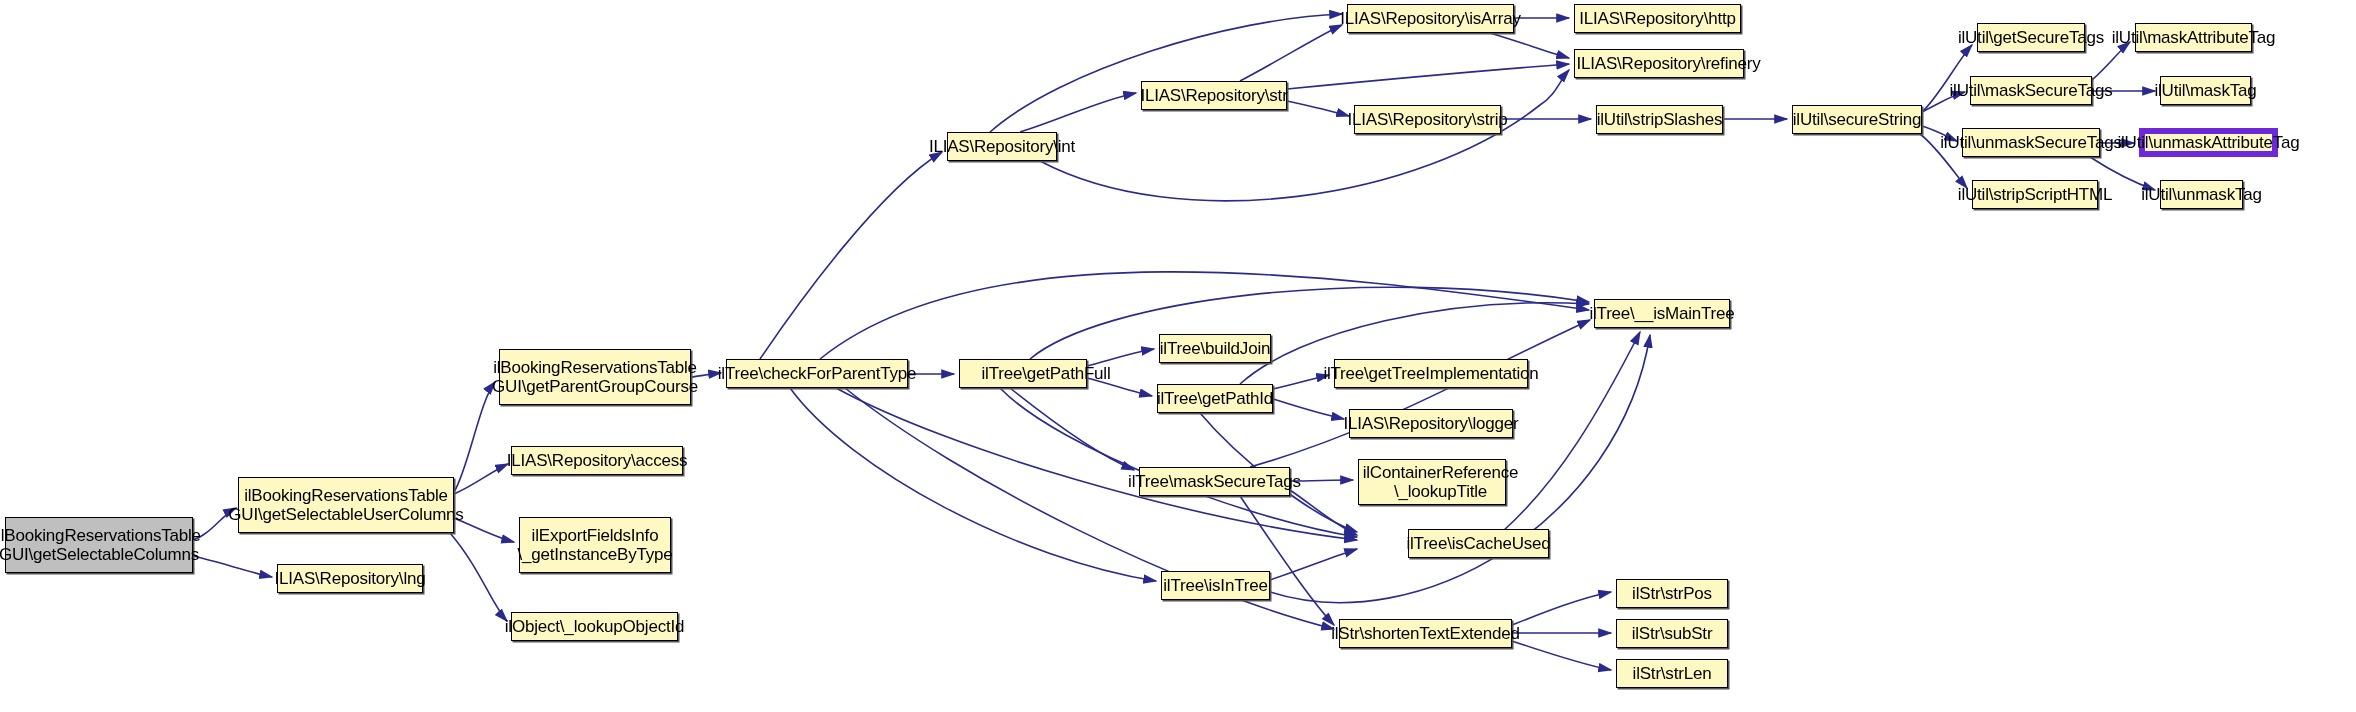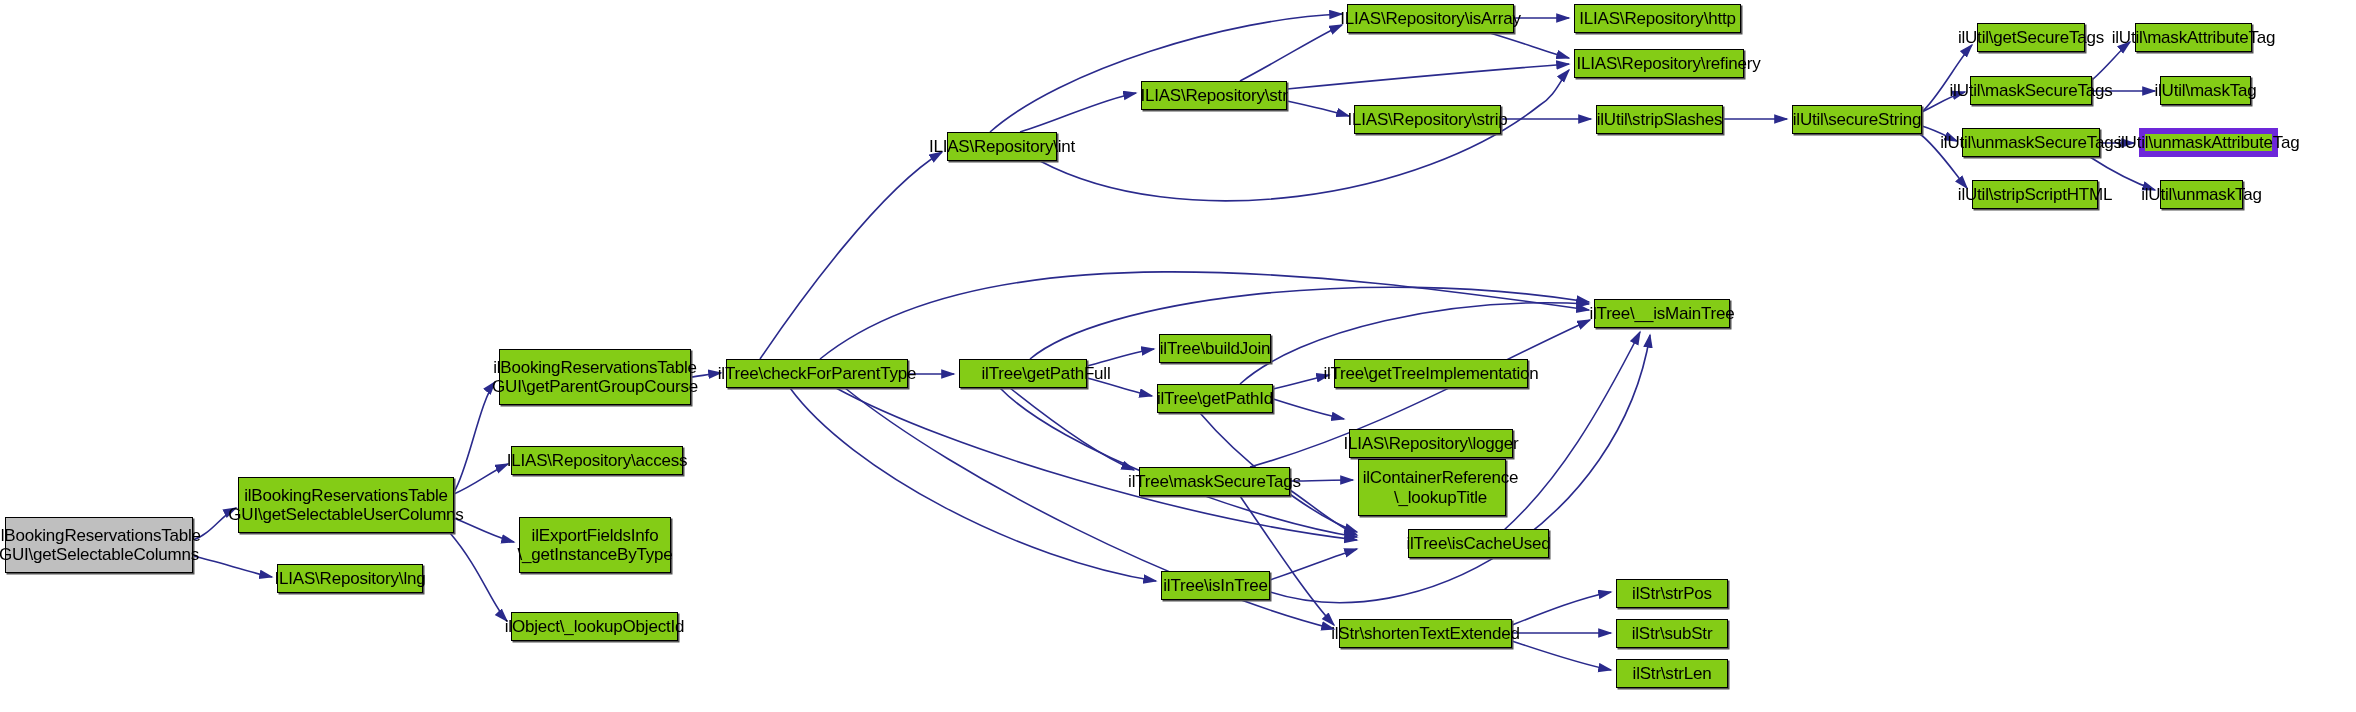--- a/index.html
+++ b/index.html
@@ -10,21 +10,21 @@
     height:712px;
     background:#ffffff;
     font-family:"Liberation Sans", sans-serif;
     overflow:hidden;
   }
   svg#edges{position:absolute;left:0;top:0;width:2356px;height:712px;pointer-events:none;}
   .node{
     position:absolute;
     box-sizing:border-box;
     border:1px solid #000000;
-    background:#84cc16;
+    background:#fef9c3;
     color:#000000;
     font-size:17px;
     line-height:1.12;
     display:flex;
     align-items:center;
     justify-content:center;
     text-align:center;
     white-space:pre;
     box-shadow:1.5px 1.5px 0 0 #555;
     letter-spacing:-0.2px;
@@ -127,23 +127,23 @@
       <div class="node" style="left: 1962px; top: 128px; width: 138px; height: 29px;"><span>ilUtil\unmaskSecureTags</span></div>
       <div class="node" style="left: 1972px; top: 180px; width: 126px; height: 29px;"><span>ilUtil\stripScriptHTML</span></div>
       <div class="node" style="left: 2135px; top: 23px; width: 117px; height: 29px;"><span>ilUtil\maskAttributeTag</span></div>
       <div class="node" style="left: 2160px; top: 76px; width: 91px; height: 29px;"><span>ilUtil\maskTag</span></div>
       <div class="node highlight" style="left: 2139px; top: 128px; width: 139px; height: 29px;"><span>ilUtil\unmaskAttributeTag</span></div>
       <div class="node" style="left: 2160px; top: 180px; width: 83px; height: 29px;"><span>ilUtil\unmaskTag</span></div>
       <div class="node" style="left: 959px; top: 359px; width: 128px; height: 29px; padding-left: 46px;"><span>ilTree\getPathFull</span></div>
       <div class="node" style="left: 1159px; top: 334px; width: 112px; height: 29px;"><span>ilTree\buildJoin</span></div>
       <div class="node" style="left: 1157px; top: 384px; width: 116px; height: 29px;"><span>ilTree\getPathId</span></div>
       <div class="node" style="left: 1334px; top: 359px; width: 194px; height: 29px;"><span>ilTree\getTreeImplementation</span></div>
-      <div class="node" style="left: 1349px; top: 409px; width: 164px; height: 29px; margin-top: 20px;"><span>ILIAS\Repository\logger</span></div>
+      <div class="node" style="left: 1349px; top: 409px; width: 164px; height: 29px;"><span>ILIAS\Repository\logger</span></div>
       <div class="node" style="left: 1139px; top: 467px; width: 151px; height: 29px;"><span>ilTree\maskSecureTags</span></div>
-      <div class="node" style="left: 1358px; top: 459px; width: 148px; height: 57px; padding-left: 17px;"><span>ilContainerReference
+      <div class="node" style="left: 1358px; top: 459px; width: 148px; height: 46px; padding-left: 17px;"><span>ilContainerReference
 \_lookupTitle</span></div>
       <div class="node" style="left: 1362px; top: 529px; width: 141px; height: 29px; margin-left: 46px;"><span>ilTree\isCacheUsed</span></div>
       <div class="node" style="left: 1161px; top: 571px; width: 109px; height: 29px;"><span>ilTree\isInTree</span></div>
       <div class="node" style="left: 1594px; top: 299px; width: 136px; height: 29px;"><span>ilTree\__isMainTree</span></div>
       <div class="node" style="left: 1339px; top: 619px; width: 173px; height: 29px;"><span>ilStr\shortenTextExtended</span></div>
       <div class="node" style="left: 1616px; top: 579px; width: 112px; height: 29px;"><span>ilStr\strPos</span></div>
       <div class="node" style="left: 1616px; top: 619px; width: 112px; height: 29px;"><span>ilStr\subStr</span></div>
       <div class="node" style="left: 1616px; top: 659px; width: 112px; height: 29px;"><span>ilStr\strLen</span></div>
     </div>
 </div>

